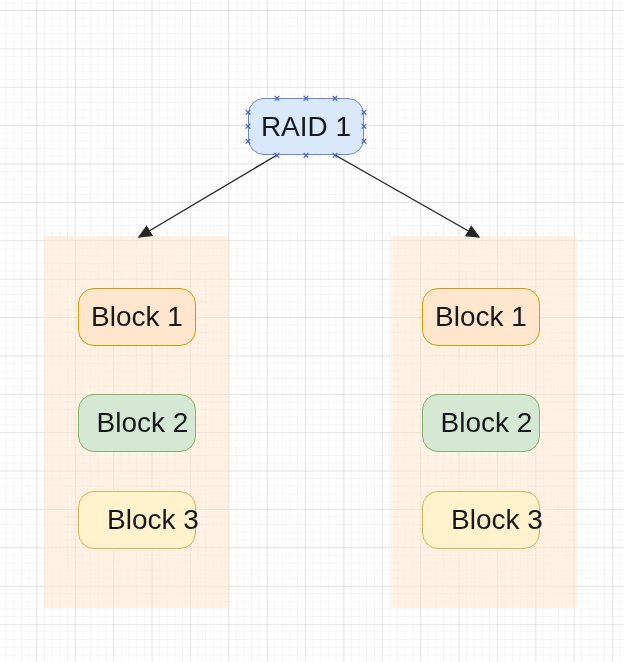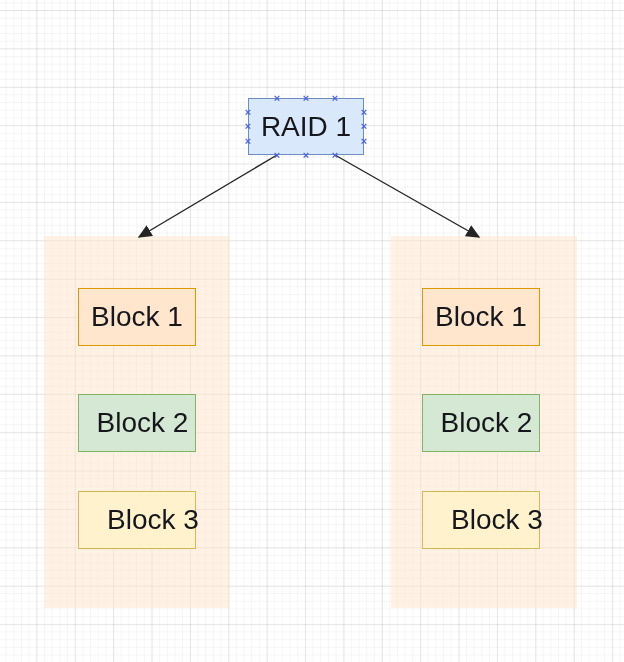--- a/index.html
+++ b/index.html
@@ -34,21 +34,21 @@
     position:absolute;
     width:186px;height:372px;top:236px;
     background:var(--column-fill);
   }
   .col-left{left:44px;}
   .col-right{left:391px;}
   .node{
     position:absolute;
     box-sizing:border-box;
     display:flex;align-items:center;justify-content:center;
-    border-radius:0;
+    border-radius:16px;
     font-size:28px;
     color:var(--text-color);
     white-space:nowrap;
   }
   .raid-node{
     left:248px;top:98px;width:116px;height:57px;
     background:var(--raid-fill);
     border:1.3px solid var(--raid-stroke);
   }
   .block{width:118px;height:58px;}

